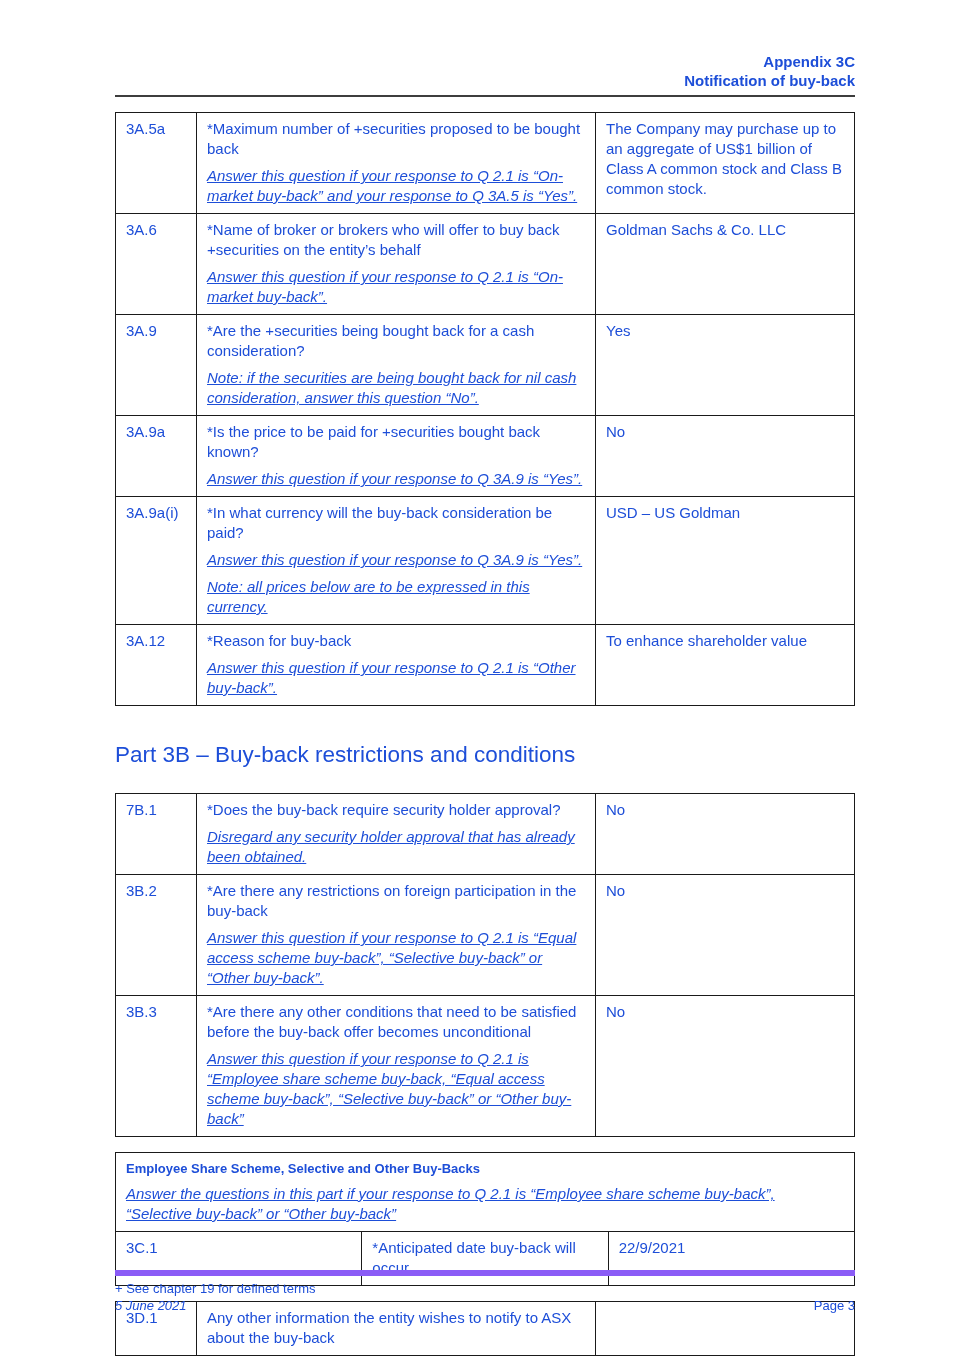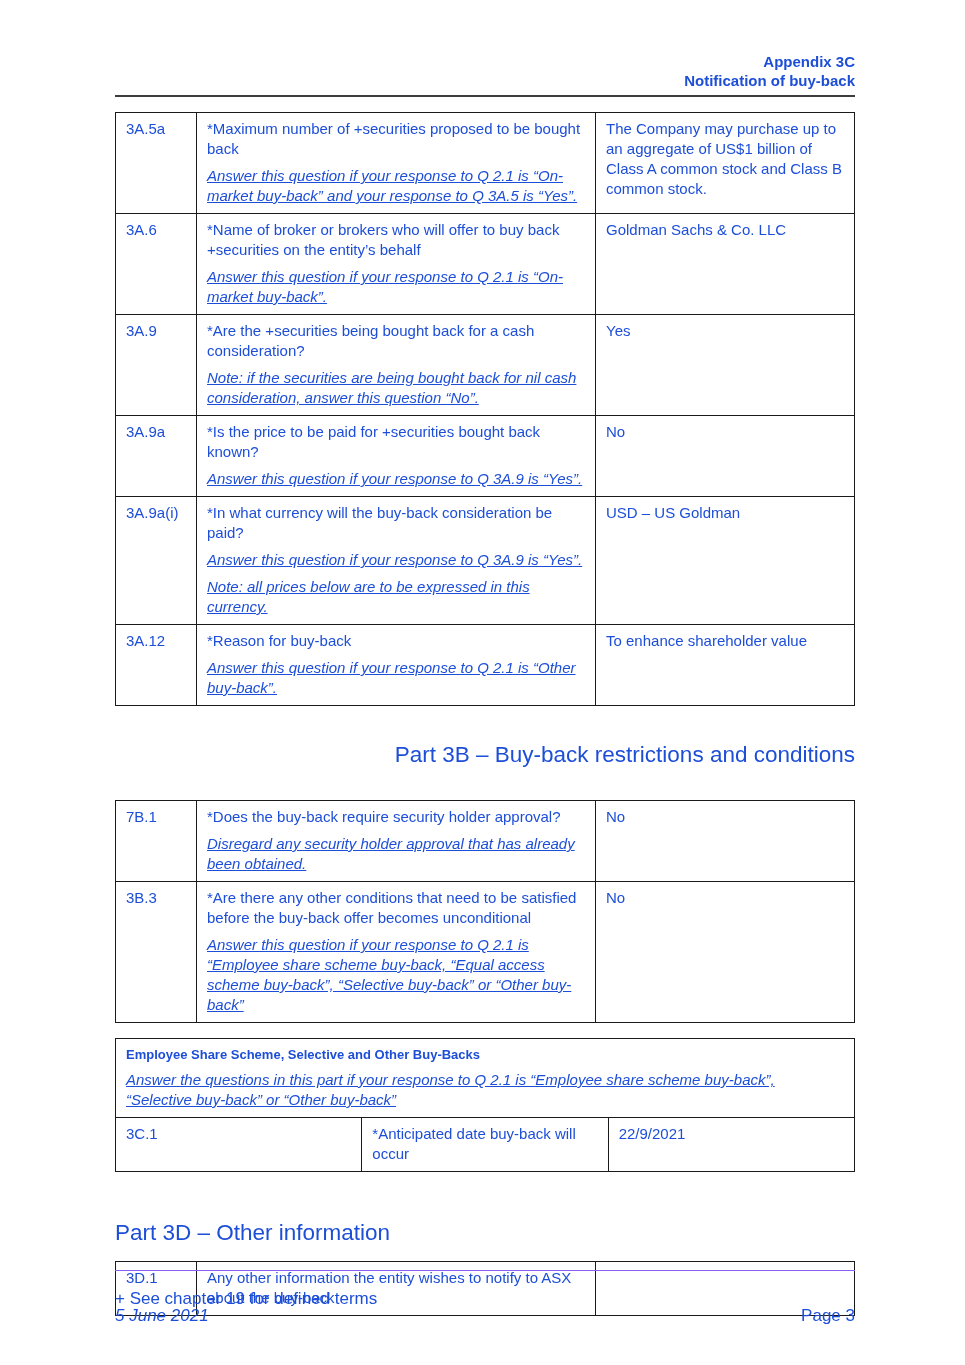--- a/index.html
+++ b/index.html
@@ -46,34 +46,34 @@
   }
   .thead-cell .tbl-title { font-weight: bold; font-size: 13px; line-height: 20px; }
   .thead-cell .note { margin-top: 5px; }
 
   
   .part-heading {
     font-size: 22.5px;
     font-weight: 400;
     line-height: 26px;
   }
-  .h-3b { margin-top: 36px; margin-bottom: 32px; text-align: right; }
+  .h-3b { margin-top: 36px; margin-bottom: 25px; }
   .h-3c { margin-top: 36px; margin-bottom: 12px; }
   .h-3d { margin-top: 48px; margin-bottom: 12px; }
   .t-3b, .t-3c, .t-3d { margin-top: 0; }
 
   
   .doc-footer {
     position: absolute;
     left: 115px;
     right: 110px;
     top: 1270px;
-    border-top: 1px solid #8b5cf6;
-    padding-top: 19px;
-    font-size: 17px;
+    border-top: 6px solid #8b5cf6;
+    padding-top: 4px;
+    font-size: 13px;
     line-height: 17px;
   }
   .footer-row2 { display: flex; justify-content: space-between; }
   .footer-date { font-style: italic; }
 </style>
 </head>
 <body>
 
 <div class="page">
   <div class="content">
@@ -144,20 +144,28 @@
       <tbody>
           <tr>
         <td class="c-id">7B.1</td>
         <td class="c-q">
           <p class="q">*Does the buy-back require security holder approval?</p>
           <p class="note">Disregard any security holder approval that has already been obtained.</p>
         </td>
         <td class="c-a">No</td>
       </tr>
       <tr>
+        <td class="c-id">3B.2</td>
+        <td class="c-q">
+          <p class="q">*Are there any restrictions on foreign participation in the buy-back</p>
+          <p class="note">Answer this question if your response to Q 2.1 is “Equal access scheme buy-back”, “Selective buy-back” or “Other buy-back”.</p>
+        </td>
+        <td class="c-a">No</td>
+      </tr>
+      <tr>
         <td class="c-id">3B.3</td>
         <td class="c-q">
           <p class="q">*Are there any other conditions that need to be satisfied before the buy-back offer becomes unconditional</p>
           <p class="note">Answer this question if your response to Q 2.1 is “Employee share scheme buy-back, “Equal access scheme buy-back”, “Selective buy-back” or “Other buy-back”</p>
         </td>
         <td class="c-a">No</td>
       </tr>
     </tbody>
       </table>
 
@@ -173,21 +181,20 @@
       <tr>
         <td class="c-id">3C.1</td>
         <td class="c-q">
           <p class="q">*Anticipated date buy-back will occur</p>
         </td>
         <td class="c-a">22/9/2021</td>
       </tr>
     </tbody>
       </table>
 
-    <h2 class="part-heading h-3d">Part 3D – Other information</h2>
 
     <table class="qtable t-3d">
       <tbody>
           <tr>
         <td class="c-id">3D.1</td>
         <td class="c-q">
           <p class="q">Any other information the entity wishes to notify to ASX about the buy-back</p>
         </td>
         <td class="c-a"></td>
       </tr>

